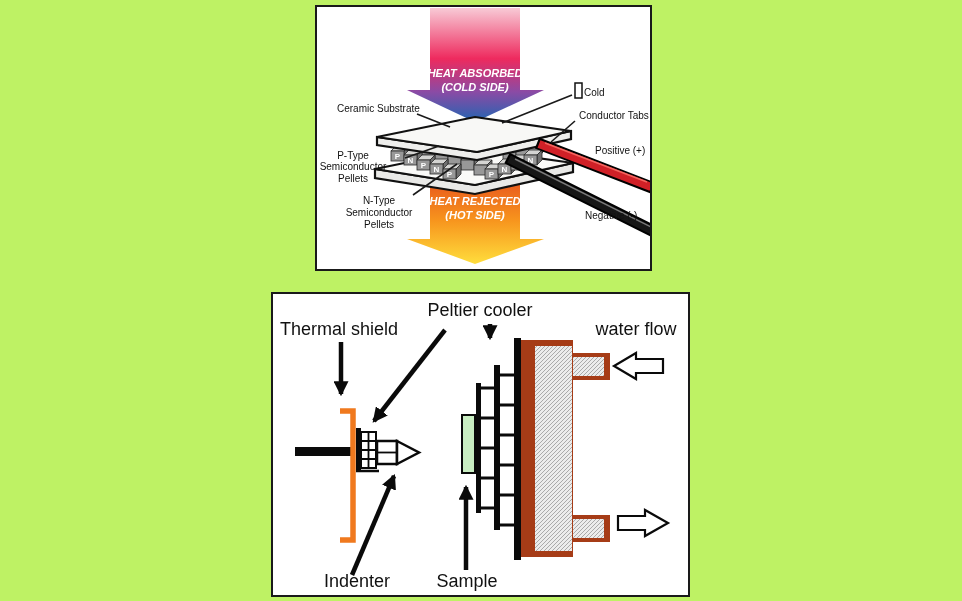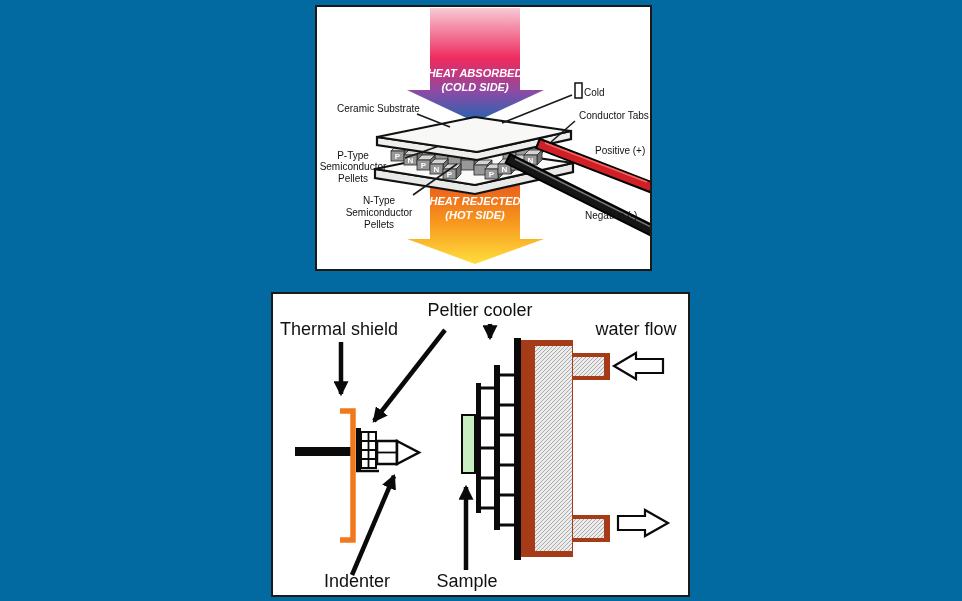--- a/index.html
+++ b/index.html
@@ -1,16 +1,16 @@
 <!DOCTYPE html>
 <html><head>
 <meta charset="utf-8">
 <style>
   html,body{margin:0;padding:0;background:#ffffff;}
-  .canvas{position:relative;width:962px;height:601px;background:#0369a1;overflow:hidden;
+  .canvas{position:relative;width:962px;height:601px;background:#bef264;overflow:hidden;
           font-family:"Liberation Sans",sans-serif;}
   .panel{position:absolute;background:#ffffff;border:2px solid #1a1a1a;box-sizing:border-box;}
   .panel-top{left:315px;top:5px;width:337px;height:266px;}
   .panel-bottom{left:271px;top:292px;width:419px;height:305px;}
   svg{display:block;}
   text{font-family:"Liberation Sans",sans-serif;}
   .lbl{fill:#111111;font-size:10px;}
   .arrowtxt{fill:#ffffff;font-size:11px;font-weight:bold;font-style:italic;text-anchor:middle;}
   .plet{fill:#ffffff;font-size:8px;font-weight:bold;text-anchor:middle;}
   .biglbl{fill:#111111;font-size:18px;text-anchor:middle;}

